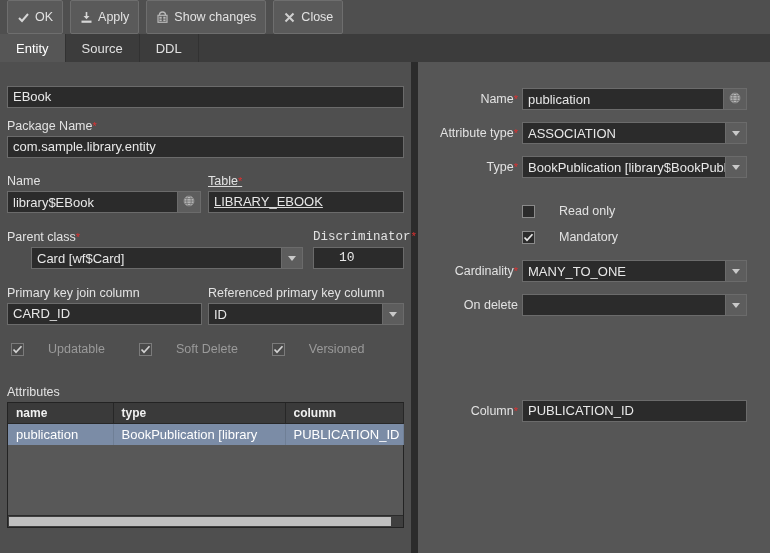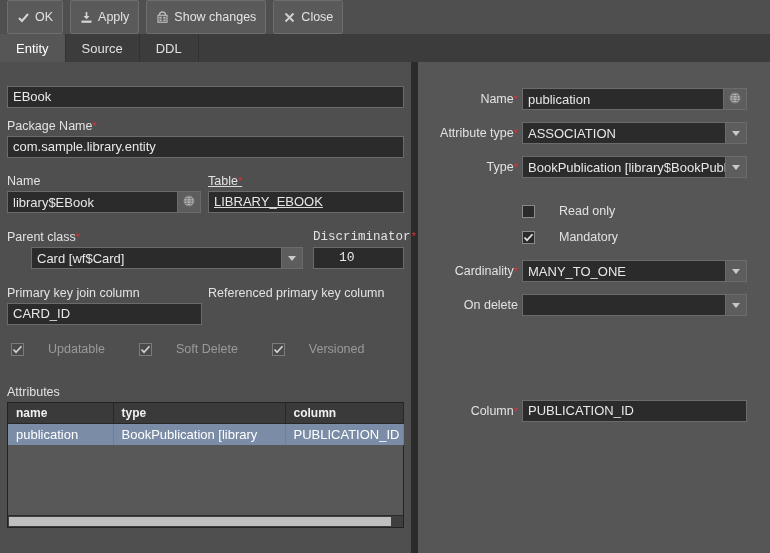--- a/index.html
+++ b/index.html
@@ -354,20 +354,26 @@
       <div class="input" style="margin-top:2px;padding-left:25px;">10</div>
     </div>
 
     <div style="position:absolute;left:7px;top:224px;width:195px;">
       <div class="lbl">Primary key join column</div>
       <div class="input" style="margin-top:2px;">CARD_ID</div>
     </div>
 
     <div style="position:absolute;left:208px;top:224px;width:196px;">
       <div class="lbl">Referenced primary key column</div>
+      <div class="combo" style="margin-top:2px;">
+        <div class="val">ID</div>
+        <div class="arrowbtn">
+            <span class="caret"></span>
+          </div>
+      </div>
     </div>
 
     <div style="position:absolute;left:11px;top:280px;display:flex;gap:34px;">
       <div class="cbrow">
         <span class="cbox disabled">
           <svg width="11" height="11" viewBox="0 0 11 11">
               <path d="M1.5 5.5 L4 8.2 L9.5 2.2" stroke="#d2d2d2" stroke-width="1.7" fill="none"></path>
             </svg>
         </span>
         <span class="cbtext disabled">Updatable</span>

